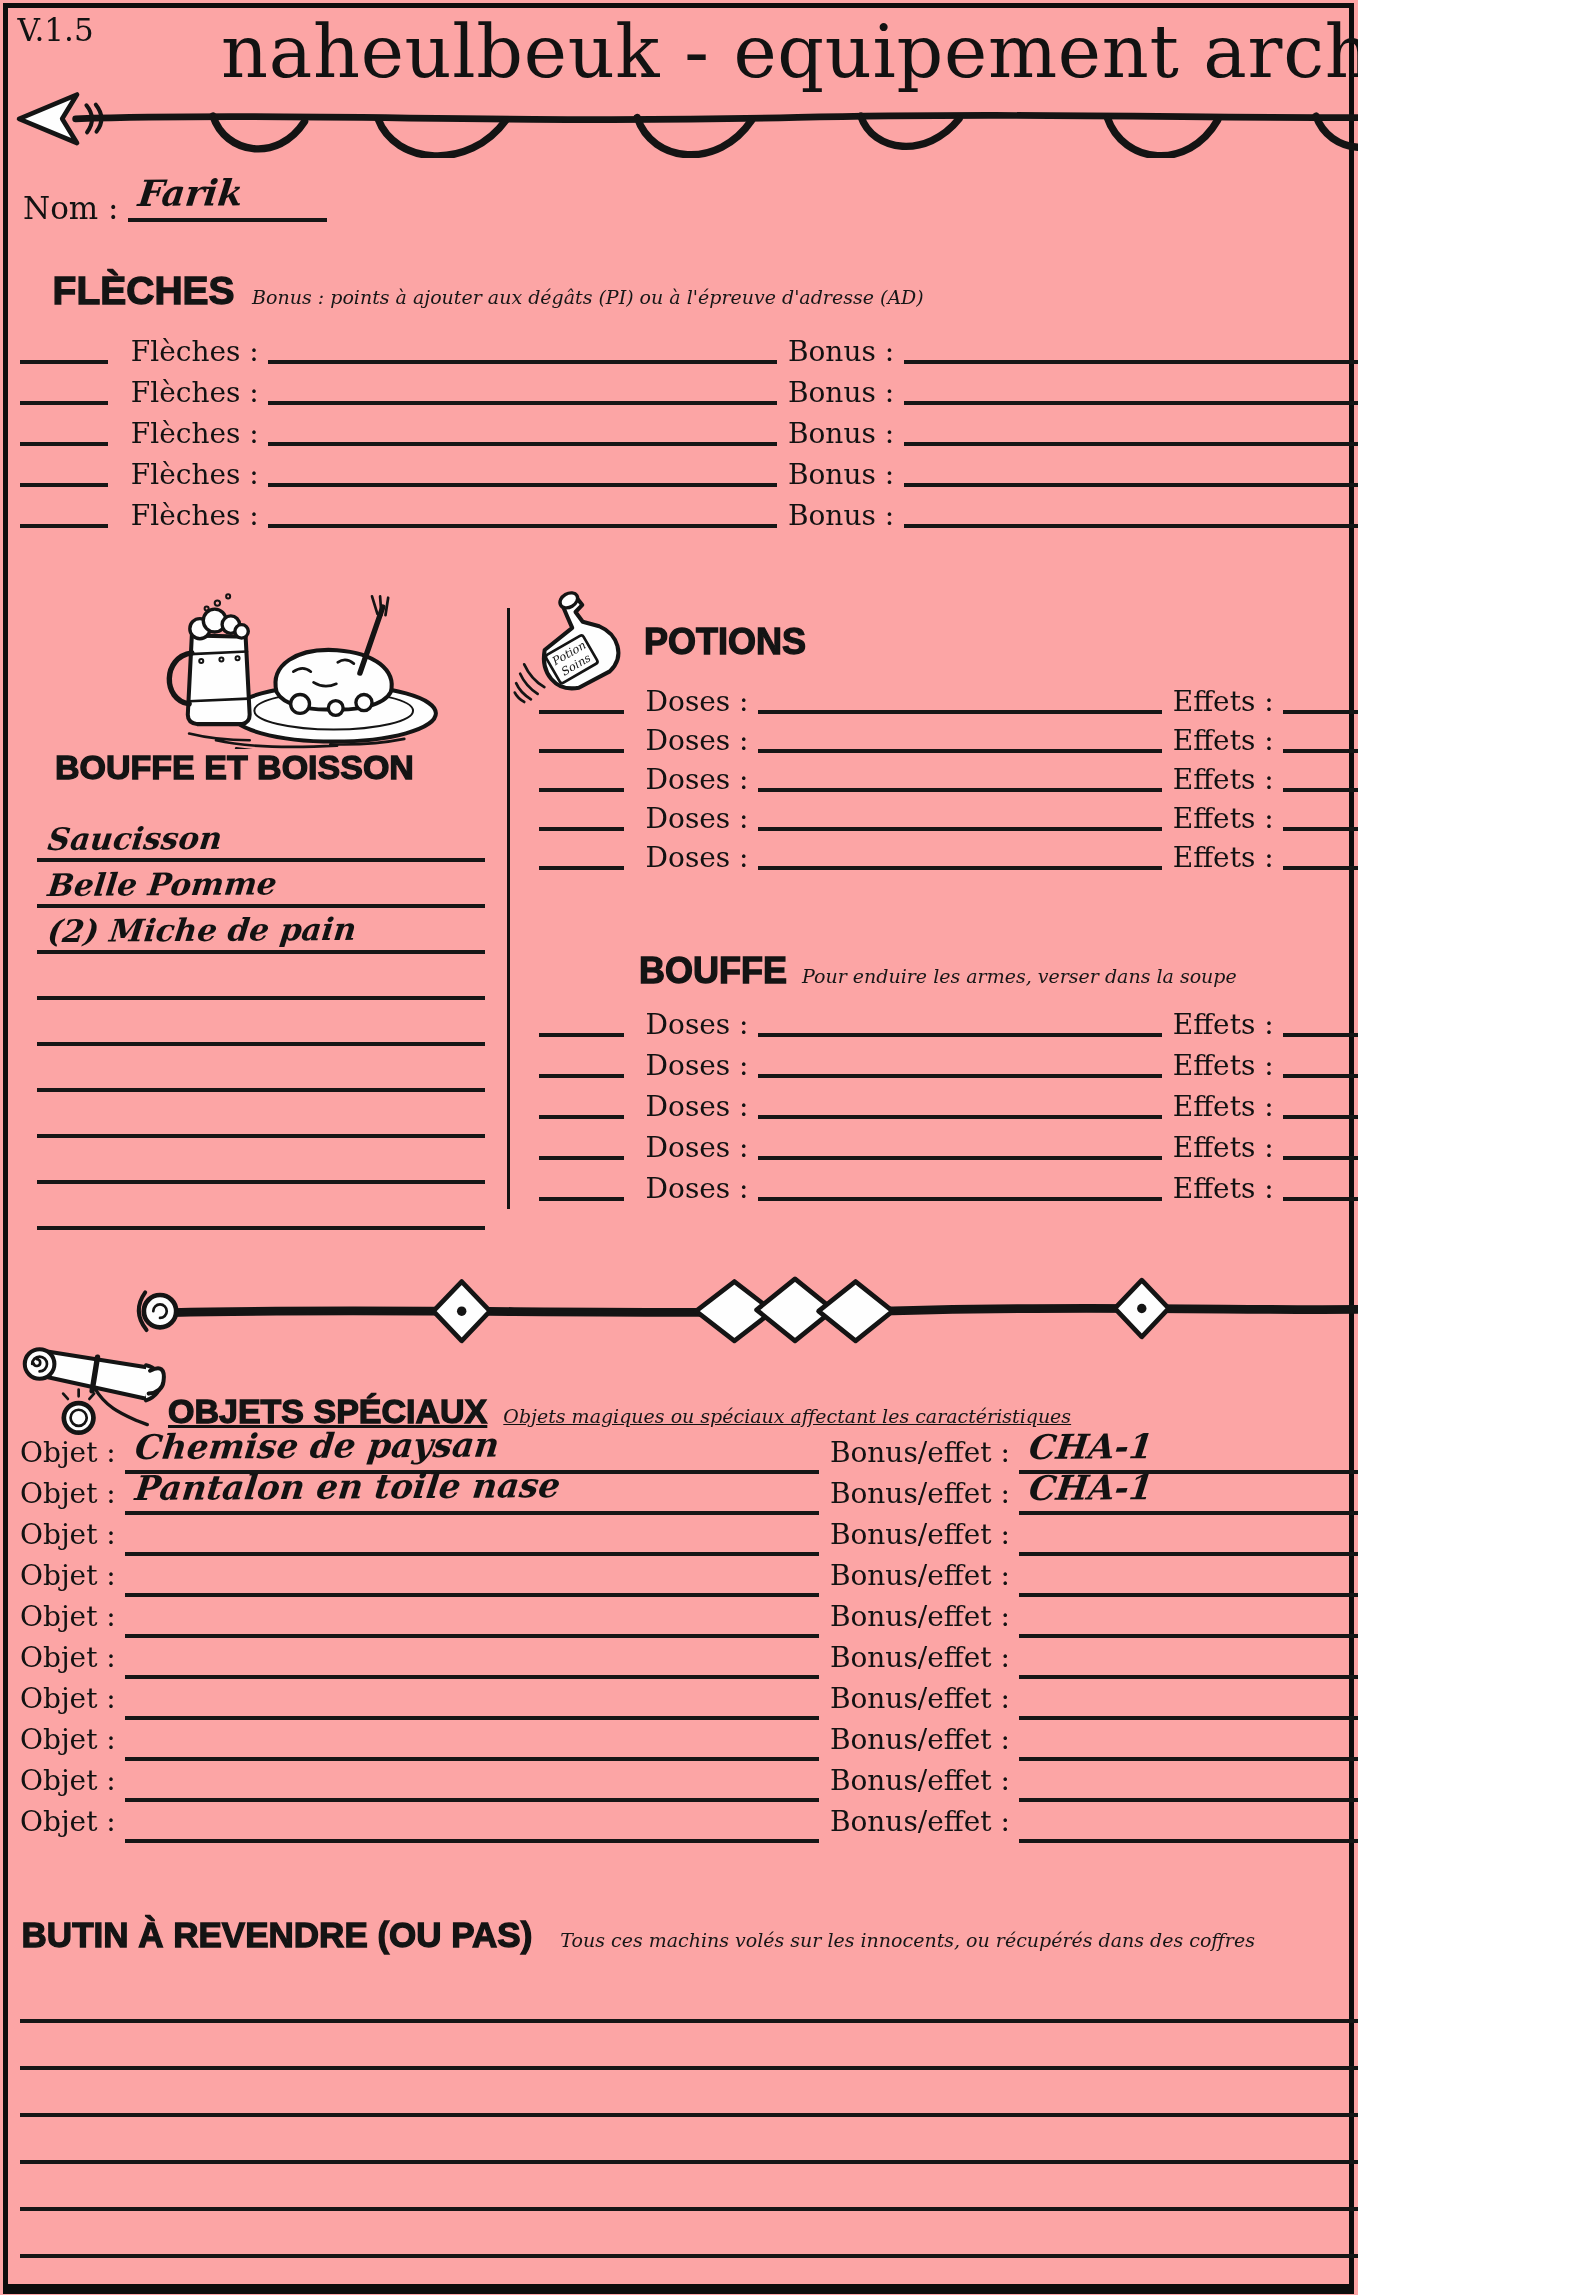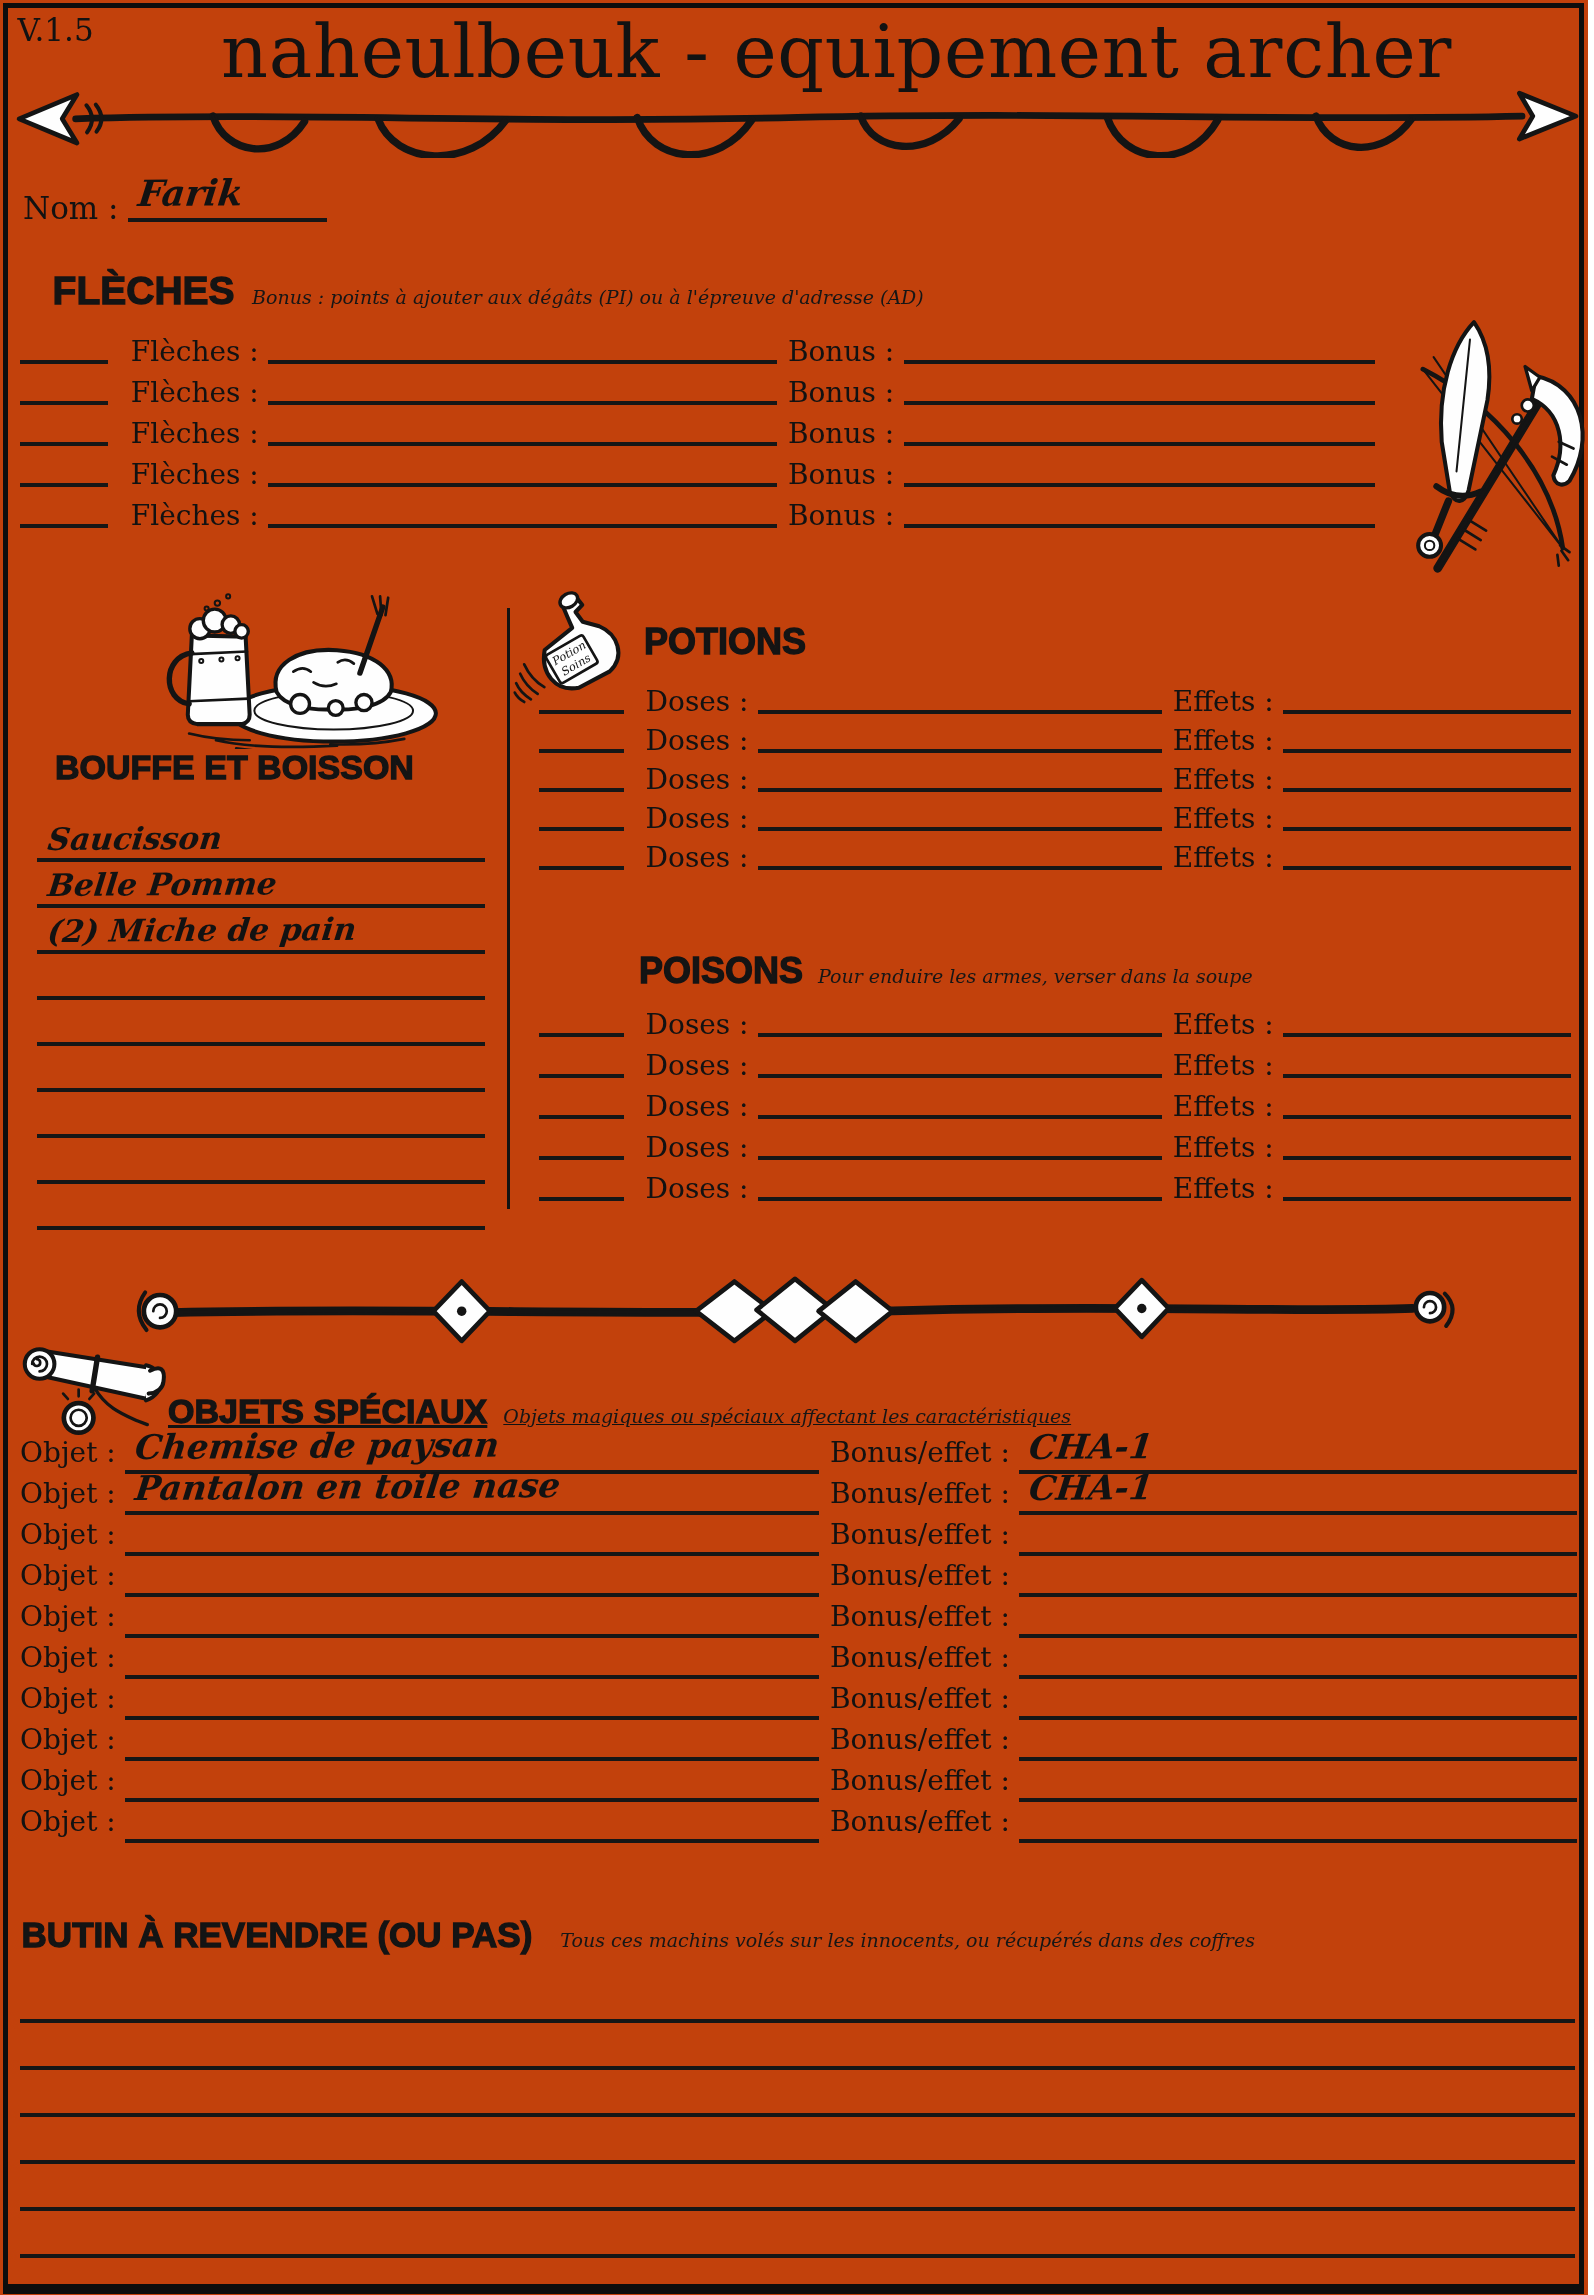--- a/index.html
+++ b/index.html
@@ -1,16 +1,16 @@
 <!DOCTYPE html>
 <html style="font-size:10.8px"><head>
 <meta charset="utf-8">
 <style>
   html,body{margin:0;padding:0;background:#fff;}
-  .page{position:relative;width:1588px;height:2295px;background:#c2410c;overflow:hidden;color:#121212;}
+  .page{position:relative;width:1358px;height:2295px;background:#fca5a5;overflow:hidden;color:#121212;}
   .frame{position:absolute;left:3.4px;top:3.4px;right:4px;bottom:1.3px;border:5.4px solid #0d0d0d;border-bottom-width:10px;pointer-events:none;}
 
   .version{position:absolute;left:17.5px;top:12px;font-family:"DejaVu Serif",serif;font-size:31px;}
   .title{position:absolute;left:115px;top:5.4px;width:1435px;margin:4px;text-align:center;
          font-family:"DejaVu Serif",serif;font-weight:normal;font-size:73px;letter-spacing:0.7px;
          text-transform:lowercase;white-space:nowrap;}
 
   .header{font-family:"Liberation Sans",sans-serif;font-weight:bold;-webkit-text-stroke:1.3px #141414;
           color:#141414;letter-spacing:0px;white-space:nowrap;}
   .subtitle{font-family:"DejaVu Serif",serif;font-style:italic;font-size:19px;white-space:nowrap;color:#161616;}
@@ -319,21 +319,21 @@
           <span class="hand"></span>
         </span>
       <span class="rlabel">Effets :</span>
       <span class="wline dl2">
           <span class="hand"></span>
         </span>
     </div>
   </div>
 
   <div class="sec-header poisons-header">
-    <span class="header h-poisons">POISONS</span>
+    <span class="header h-poisons">BOUFFE</span>
     <span class="subtitle">Pour enduire les armes, verser dans la soupe</span>
   </div>
   <div class="poisons-rows">
     <div class="drow">
       <span class="stub2"></span>
       <span class="rlabel">Doses :</span>
       <span class="wline dl1">
           <span class="hand"></span>
         </span>
       <span class="rlabel">Effets :</span>

